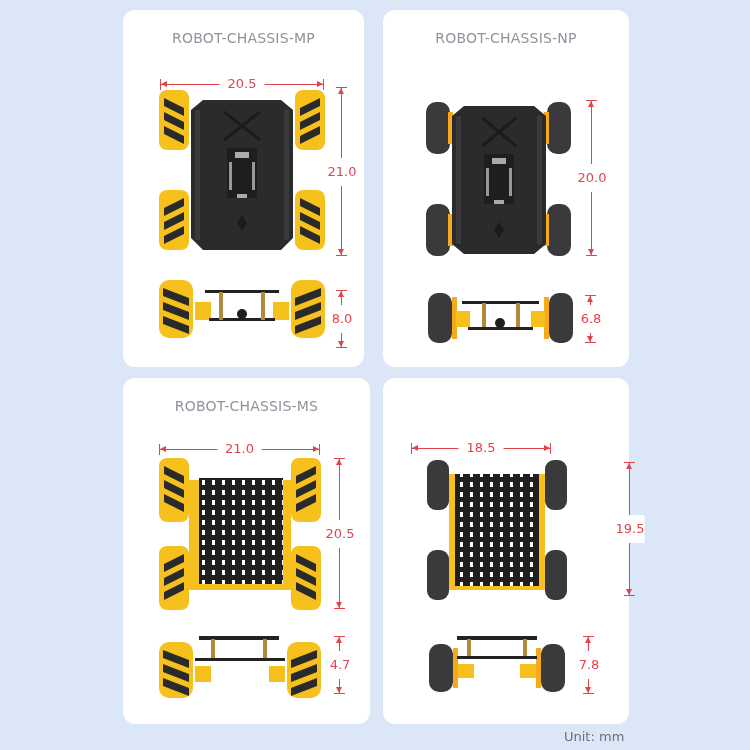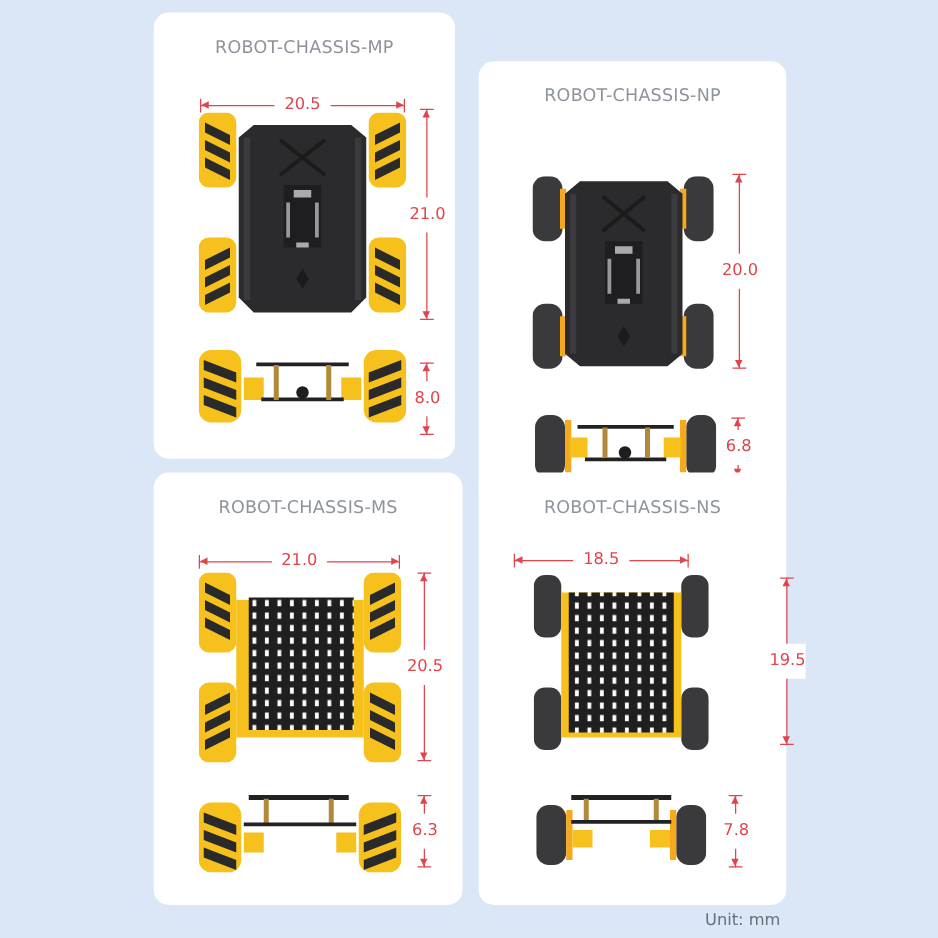--- a/index.html
+++ b/index.html
@@ -140,21 +140,21 @@
       <rect x="114" y="22" width="16" height="18" fill="#f6c11c"></rect>
       <rect x="46" y="10" width="74" height="3" fill="#222"></rect>
       <rect x="50" y="38" width="66" height="3" fill="#222"></rect>
       <rect x="60" y="12" width="4" height="28" fill="#b08a3a"></rect>
       <rect x="102" y="12" width="4" height="28" fill="#b08a3a"></rect>
       <circle cx="83" cy="34" r="5" fill="#1e1e1e"></circle>
     </svg>
   </div>
 </div>
 
-<div class="card" style="left:383px;top:10px;width:246px;height:357px;margin-top:39px;">
+<div class="card" style="left:383px;top:10px;width:246px;height:357px;">
   <div class="card-title">ROBOT-CHASSIS-NP</div>
   <div class="dim-v" style="left:201px;top:90px;width:16px;height:156px;">
     <div class="line"></div>
       <div class="cap-t"></div>
       <div class="cap-b"></div>
       <div class="arr-t"></div>
       <div class="arr-b"></div>
     <span class="lbl">20.0</span>
   </div>
   <div class="dim-v" style="left:200px;top:285px;width:16px;height:48px;">
@@ -223,21 +223,21 @@
       <div class="arr-t"></div>
       <div class="arr-b"></div>
     <span class="lbl">20.5</span>
   </div>
   <div class="dim-v" style="left:209px;top:258px;width:16px;height:58px;">
     <div class="line"></div>
       <div class="cap-t"></div>
       <div class="cap-b"></div>
       <div class="arr-t"></div>
       <div class="arr-b"></div>
-    <span class="lbl">6.3</span>
+    <span class="lbl">4.7</span>
   </div>
   <div class="robot" style="left:36px;top:80px;width:162px;height:152px;">
     <svg width="162" height="152" viewBox="0 0 162 152">
       <defs>
         <pattern id="holes" width="10" height="10" patternUnits="userSpaceOnUse">
           <rect width="10" height="10" fill="#1f1f20"></rect>
           <rect x="3" y="2" width="3" height="5" fill="#ffffff"></rect>
         </pattern>
       </defs>
       <rect x="0" y="0" width="30" height="64" rx="8" fill="#f6c11c"></rect>
@@ -262,21 +262,20 @@
       <rect x="52" y="3" width="4" height="20" fill="#b08a3a"></rect>
         <rect x="104" y="3" width="4" height="20" fill="#b08a3a"></rect>
       <rect x="36" y="22" width="90" height="3" fill="#222"></rect>
       <rect x="36" y="30" width="16" height="16" fill="#f6c11c"></rect>
       <rect x="110" y="30" width="16" height="16" fill="#f6c11c"></rect>
     </svg>
   </div>
 </div>
 
 <div class="card" style="left:383px;top:378px;width:246px;height:346px;">
-  <div class="card-title">ROBOT-CHASSIS-NS</div>
   <div class="dim-h" style="left:28px;top:63px;width:140px;">
     <div class="line"></div>
       <div class="cap-l"></div>
       <div class="cap-r"></div>
       <div class="arr-l"></div>
       <div class="arr-r"></div>
     <span class="lbl">18.5</span>
   </div>
   <div class="dim-v" style="left:198px;top:84px;width:16px;height:134px;margin-left:41px;">
     <div class="line"></div>

